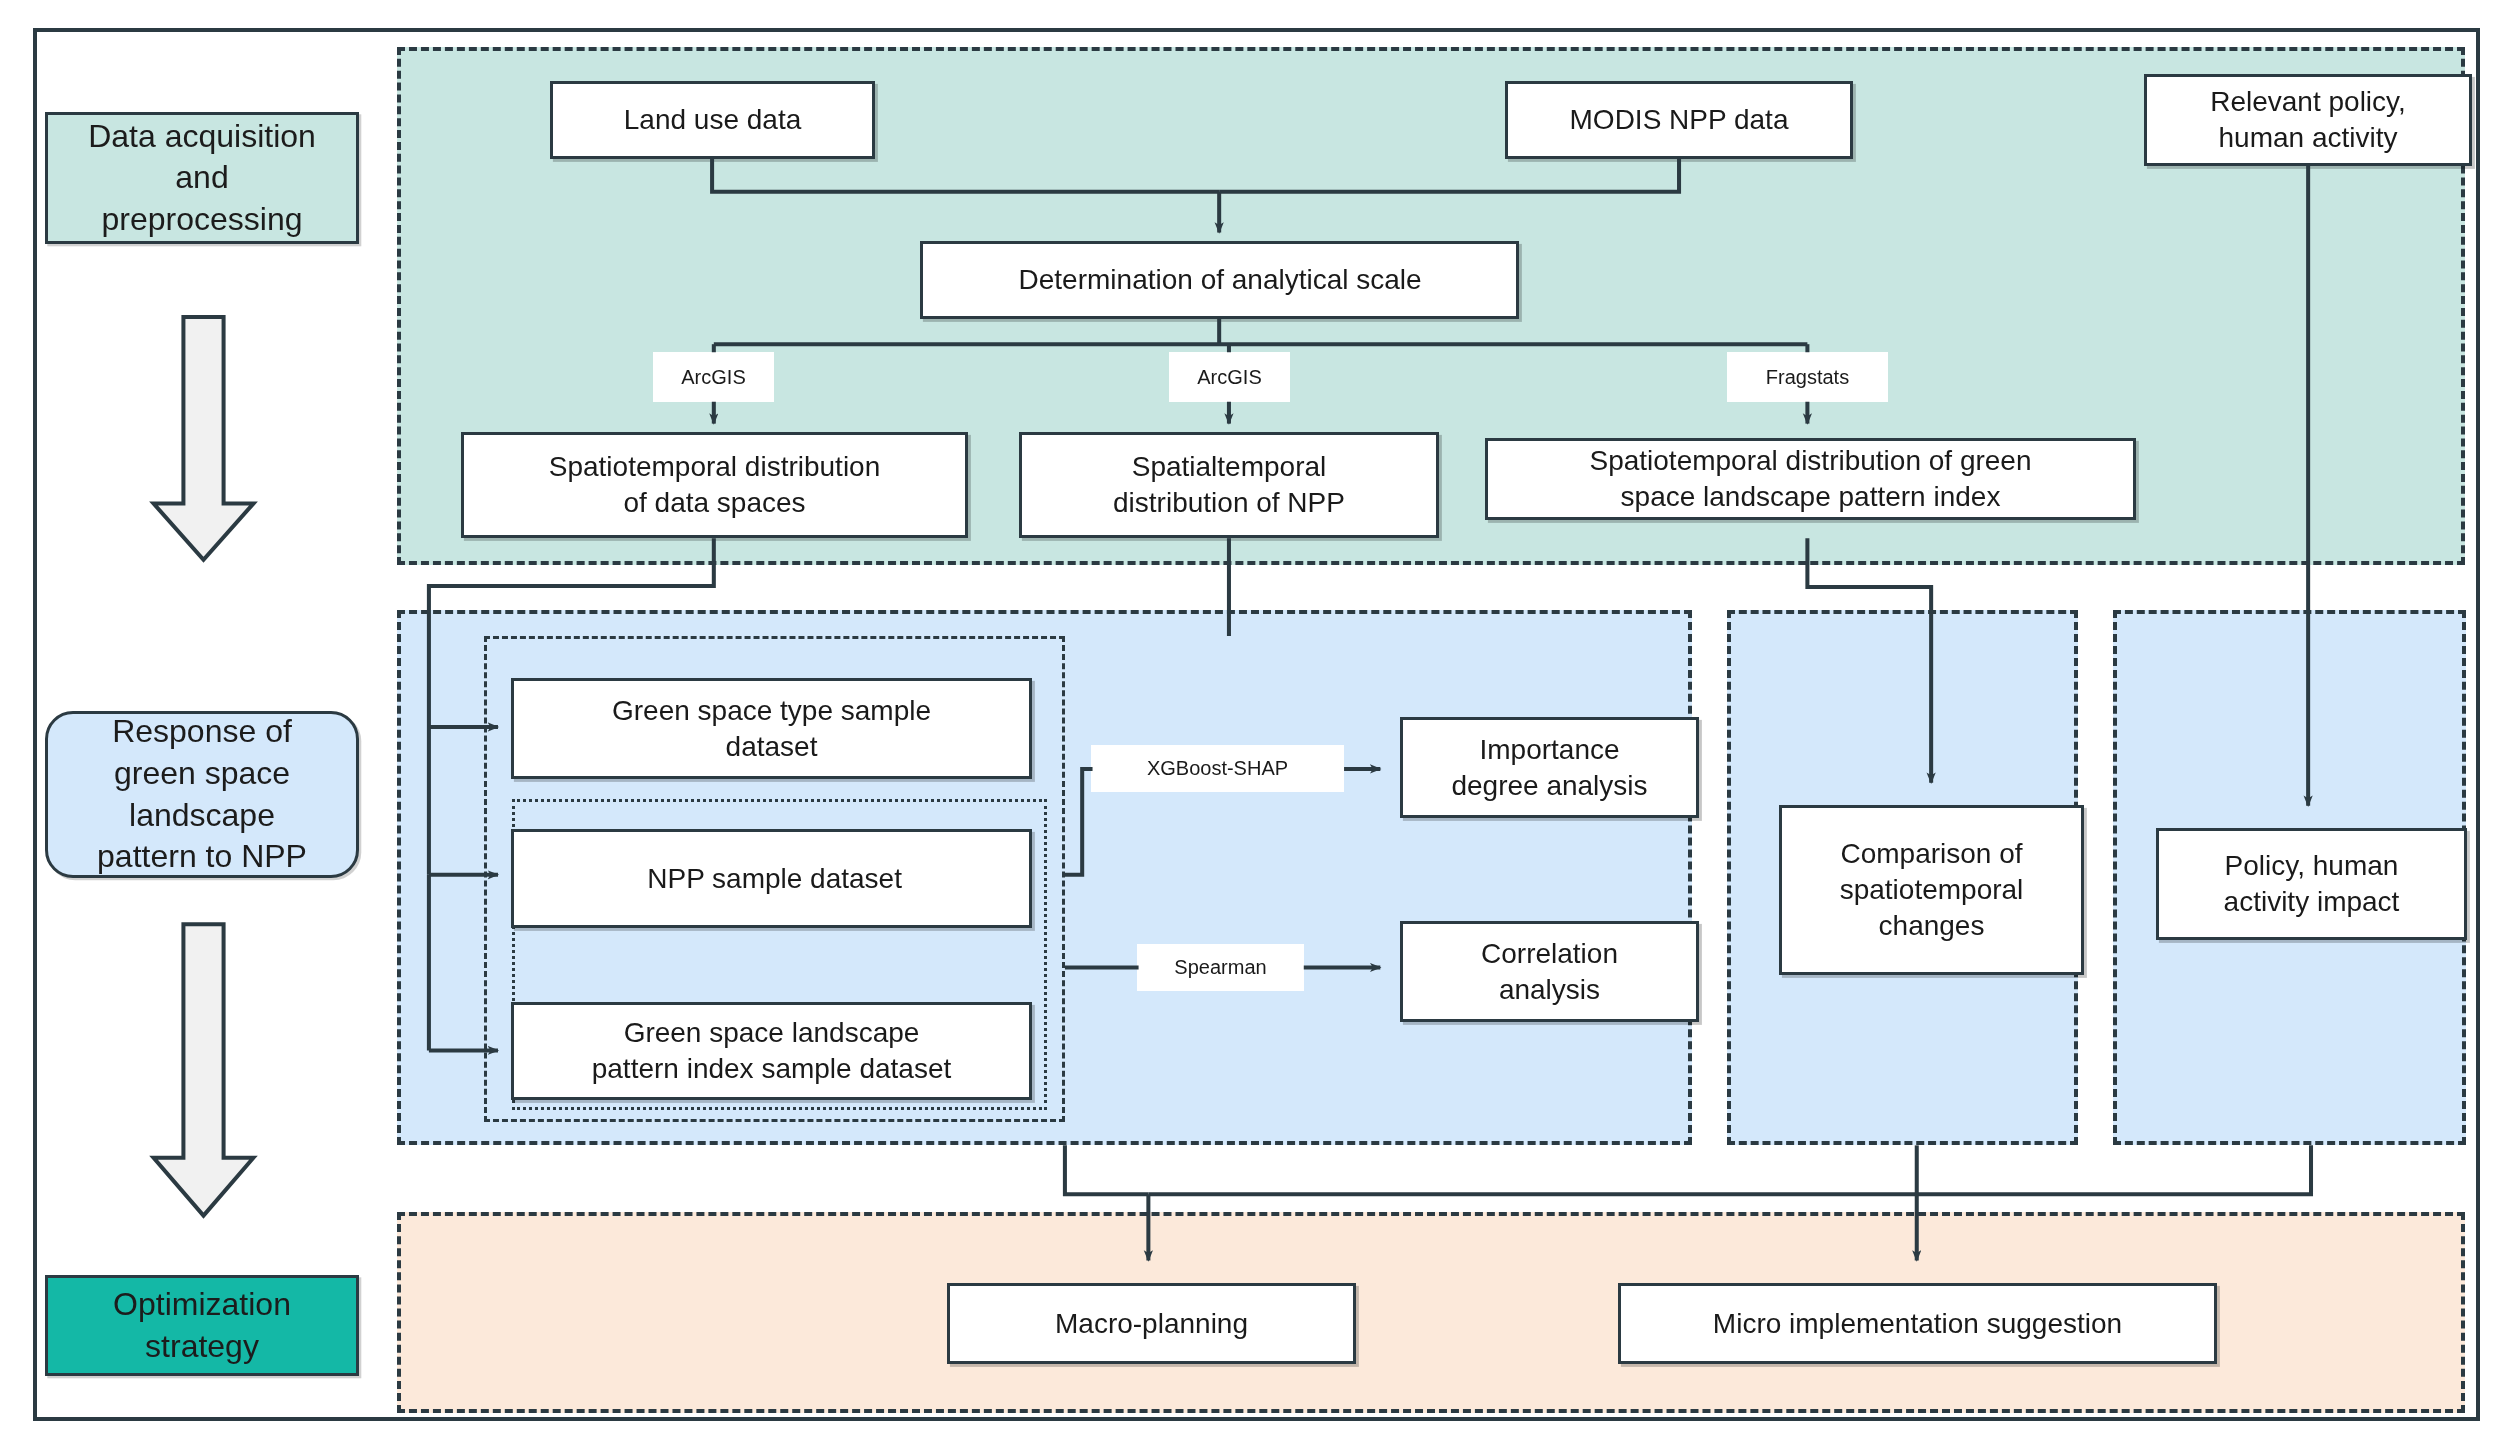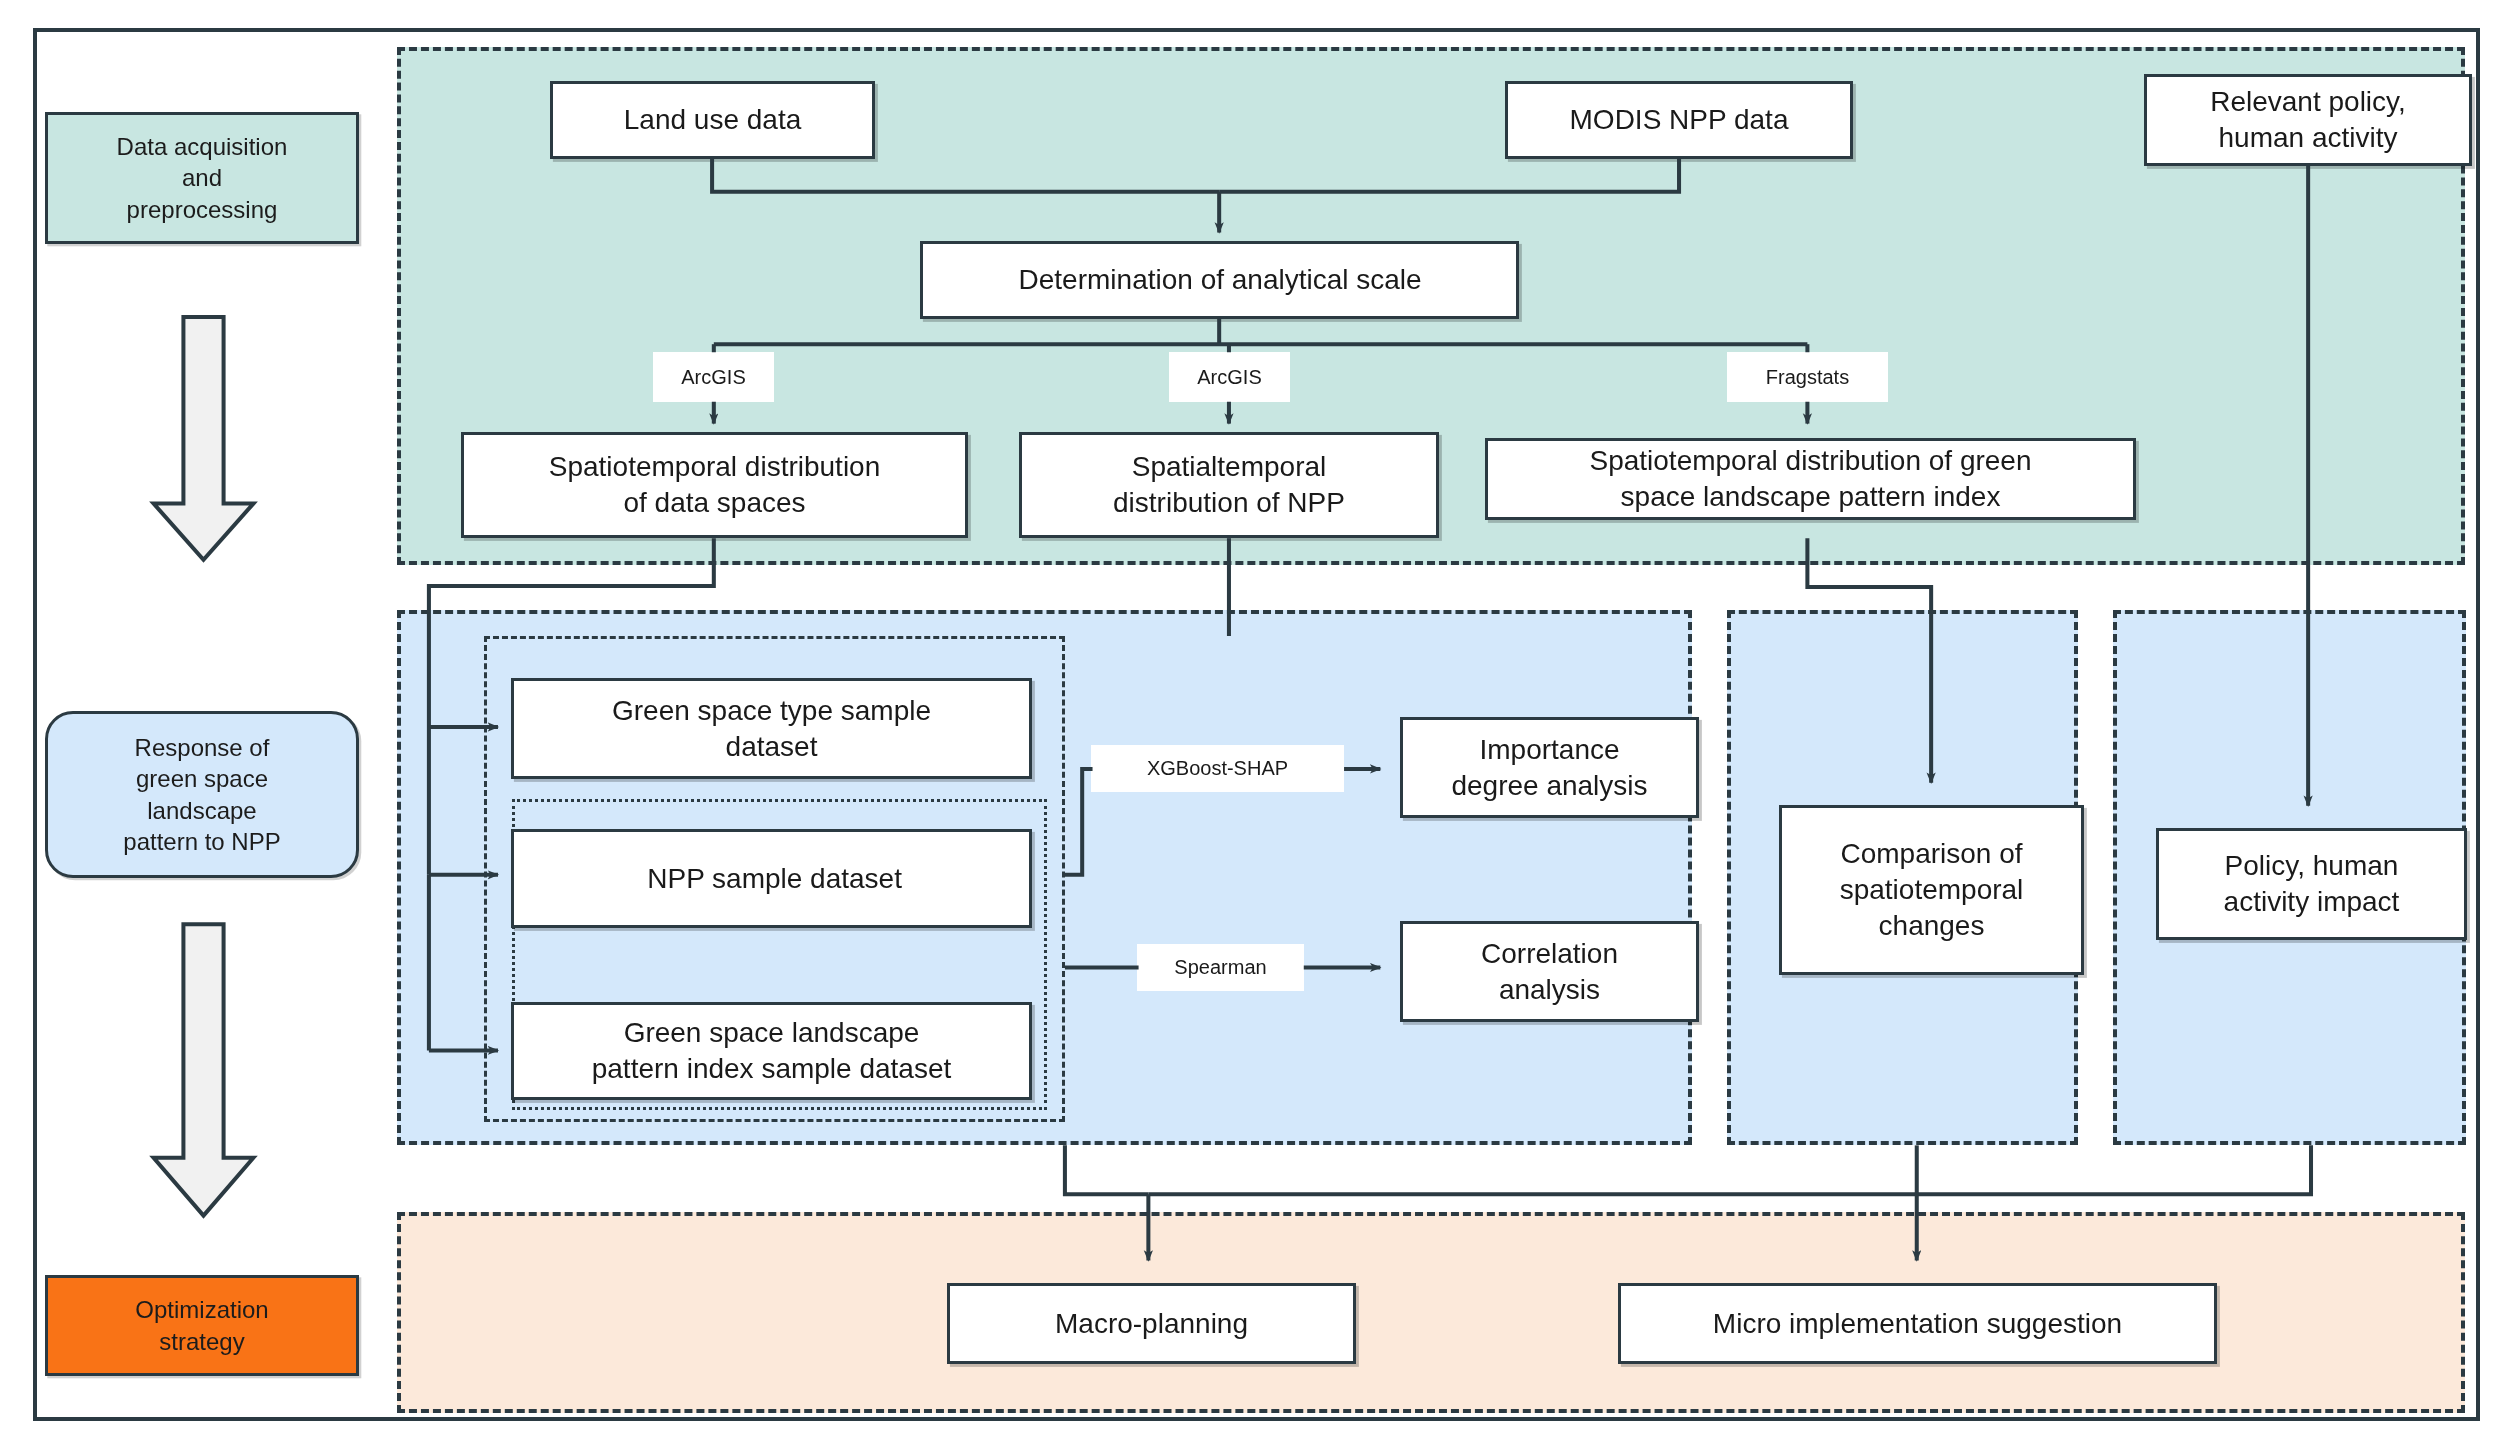--- a/index.html
+++ b/index.html
@@ -13,26 +13,26 @@
   .outer-frame{
     left:33px;top:28px;width:2447px;height:1393px;
     border:4px solid #2b3a42;background:transparent;
   }
 
   
   .phase-box{
     border:3.5px solid #2b3a42;
     display:flex;align-items:center;justify-content:center;
     text-align:center;line-height:1.30;
-    font-size:24px;color:#1c1c1c;
+    font-size:32px;color:#1c1c1c;
     box-shadow:2.3px 2.3px 0 rgba(0,0,0,.18);
   }
   .phase-teal{background:#c8e6e1;}
   .phase-blue{background:#d4e8fb;border-radius:28px;}
-  .phase-orange{background:#f97316;}
+  .phase-orange{background:#14b8a6;}
 
   
   .big-arrow{}
   .big-arrow svg{display:block;}
 
   
   .sect{
     border:4px dashed #2b3a42;
   }
   .sect-teal{background:#c8e6e1;}

